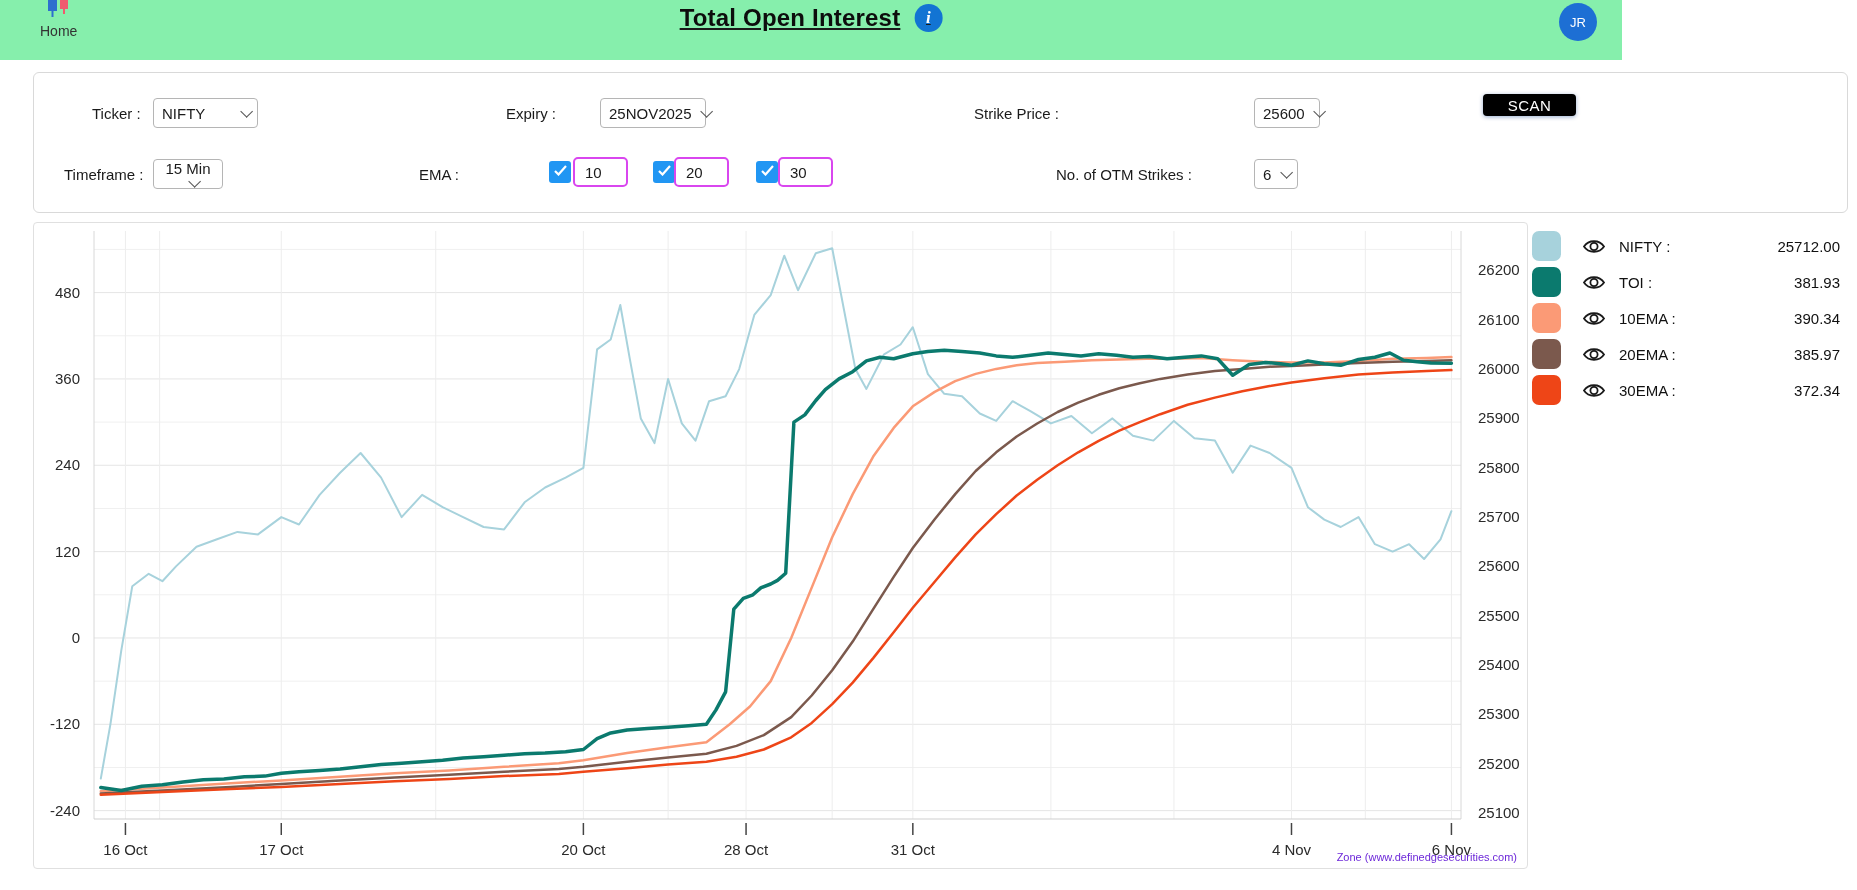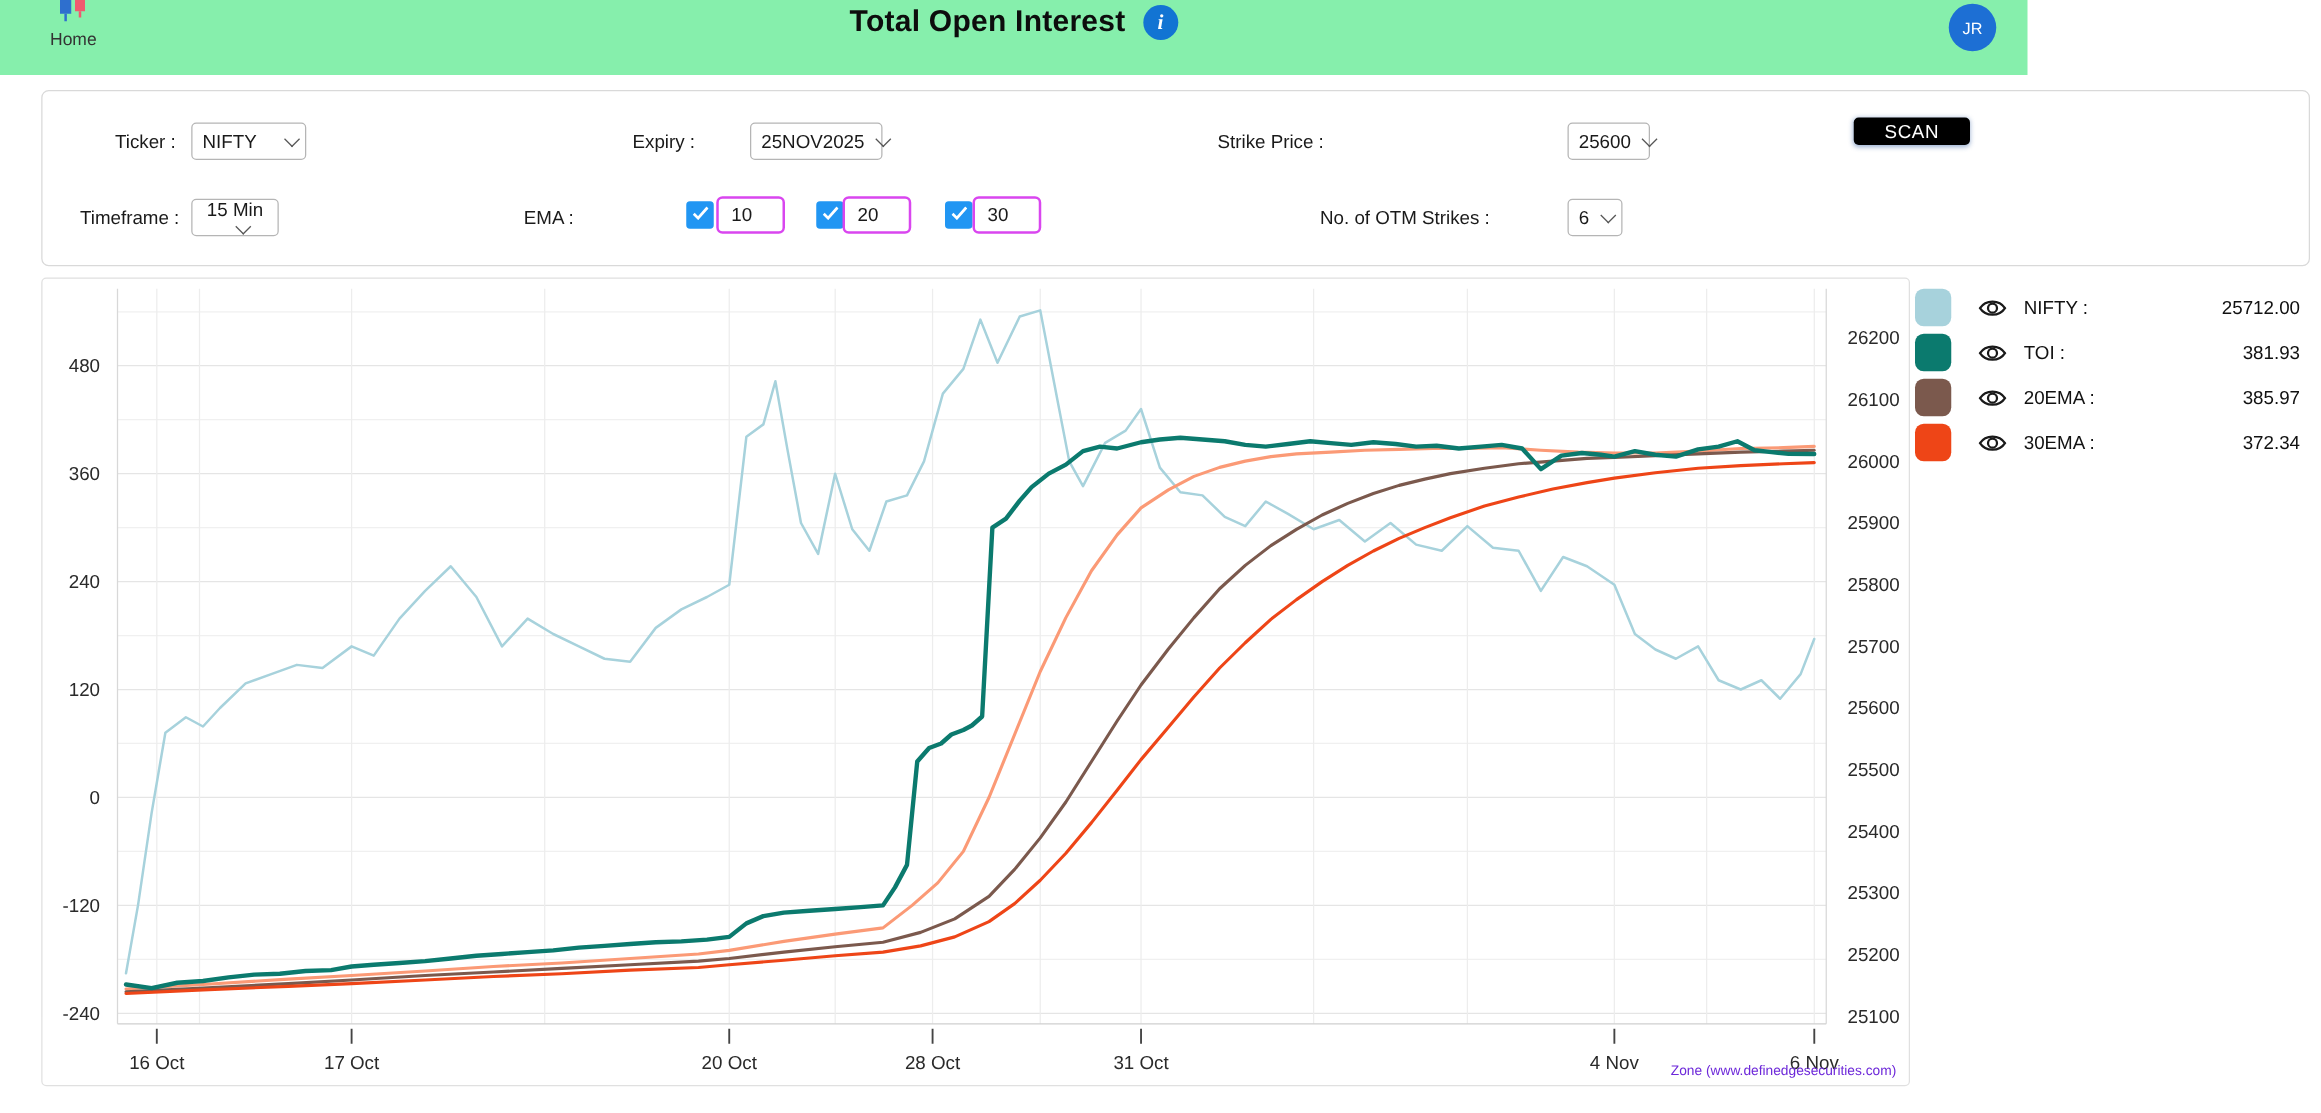--- a/index.html
+++ b/index.html
@@ -7,21 +7,21 @@
   body {
     width:1857px; height:890px; position:relative; overflow:hidden;
     font-family:"Liberation Sans", sans-serif; color:#1a1a1a;
   }
   
   .header { position:absolute; left:0; top:0; width:1622px; height:60px; background:#86efac; }
   .home-block { position:absolute; left:40px; top:0; width:70px; text-align:left; cursor:pointer; }
   .home-icon { display:block; margin-left:4px; }
   .home-label { font-size:14px; color:#333; margin-top:4px; display:block; }
   .title-wrap { position:absolute; left:50%; top:4px; transform:translateX(-50%);
-    display:flex; align-items:center; gap:14px; }
+    display:flex; align-items:center; gap:14px;text-decoration:underline; }
   .page-title { font-size:24px; font-weight:bold; color:#0d0d0d; letter-spacing:.2px; }
   .info-icon { width:28px; height:28px; border-radius:50%; background:#1274d3; color:#fff;
     display:flex; align-items:center; justify-content:center;
     font-family:"Liberation Serif", serif; font-style:italic; font-weight:bold; font-size:17px; cursor:pointer; }
   .avatar { position:absolute; right:25px; top:3px; width:38px; height:38px; border-radius:50%;
     background:#1d6fd4; color:#fff; font-size:13px; display:flex; align-items:center;
     justify-content:center; cursor:pointer; }
   
   .controls-panel { position:absolute; left:33px; top:72px; width:1815px; height:141px;
     border:1px solid #d9d9d9; border-radius:6px; background:#fff; }
@@ -68,21 +68,21 @@
   <div class="title-wrap">
     <div class="page-title">Total Open Interest</div>
     <div class="info-icon">i</div>
   </div>
   <div class="avatar">JR</div>
 </div>
 
 <div class="controls-panel">
 
   <span class="ctl-label" style="left:30px; top:32px;margin-left:28px;">Ticker :</span>
-  <div class="sel" style="left:119px; top:25px; width:92px;">
+  <div class="sel" style="left:119px; top:25px; width:105px;">
     <span>NIFTY</span>
     <span class="chev"></span>
   </div>
   <span class="ctl-label" style="left:472px; top:32px;">Expiry :</span>
   <div class="sel" style="left:566px; top:25px; width:106px;">
     <span>25NOV2025</span>
     <span class="chev"></span>
   </div>
   <span class="ctl-label" style="left:940px; top:32px;">Strike Price :</span>
   <div class="sel" style="left:1220px; top:25px; width:66px;">
@@ -216,20 +216,31 @@
       <span class="eye">
         <svg width="24" height="19" viewBox="0 0 24 19">
           <path d="M2 9.5 C6.5 2.5, 17.5 2.5, 22 9.5 C17.5 16.5, 6.5 16.5, 2 9.5 Z" fill="none" stroke="#1a1a1a" stroke-width="1.8"></path>
           <circle cx="12" cy="9.5" r="3.6" fill="none" stroke="#1a1a1a" stroke-width="1.8"></circle>
         </svg>
       </span>
       <span class="legend-label">TOI :</span>
       <span class="legend-value">381.93</span>
     </div>
     <div class="legend-row">
+      <div class="swatch" style="background:#fb9a76"></div>
+      <span class="eye">
+        <svg width="24" height="19" viewBox="0 0 24 19">
+          <path d="M2 9.5 C6.5 2.5, 17.5 2.5, 22 9.5 C17.5 16.5, 6.5 16.5, 2 9.5 Z" fill="none" stroke="#1a1a1a" stroke-width="1.8"></path>
+          <circle cx="12" cy="9.5" r="3.6" fill="none" stroke="#1a1a1a" stroke-width="1.8"></circle>
+        </svg>
+      </span>
+      <span class="legend-label">10EMA :</span>
+      <span class="legend-value">390.34</span>
+    </div>
+    <div class="legend-row">
       <div class="swatch" style="background:#7b594d"></div>
       <span class="eye">
         <svg width="24" height="19" viewBox="0 0 24 19">
           <path d="M2 9.5 C6.5 2.5, 17.5 2.5, 22 9.5 C17.5 16.5, 6.5 16.5, 2 9.5 Z" fill="none" stroke="#1a1a1a" stroke-width="1.8"></path>
           <circle cx="12" cy="9.5" r="3.6" fill="none" stroke="#1a1a1a" stroke-width="1.8"></circle>
         </svg>
       </span>
       <span class="legend-label">20EMA :</span>
       <span class="legend-value">385.97</span>
     </div>

